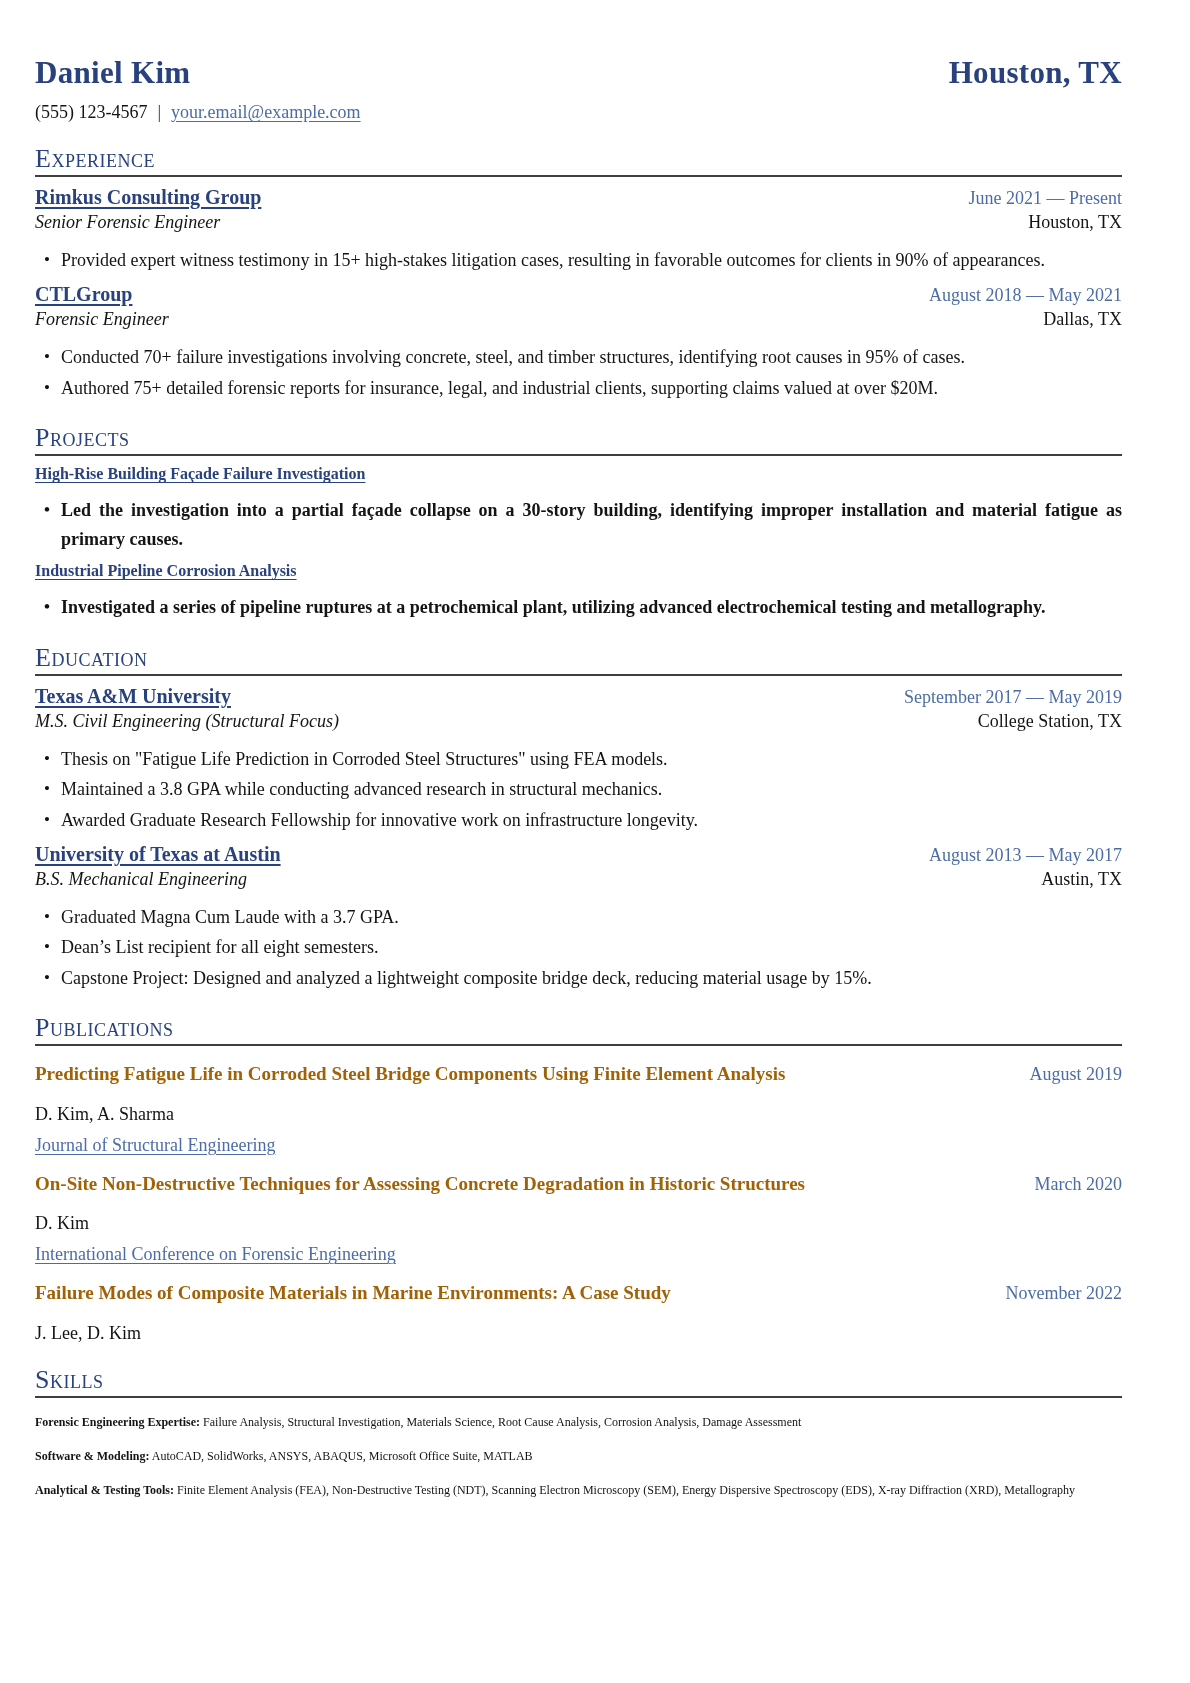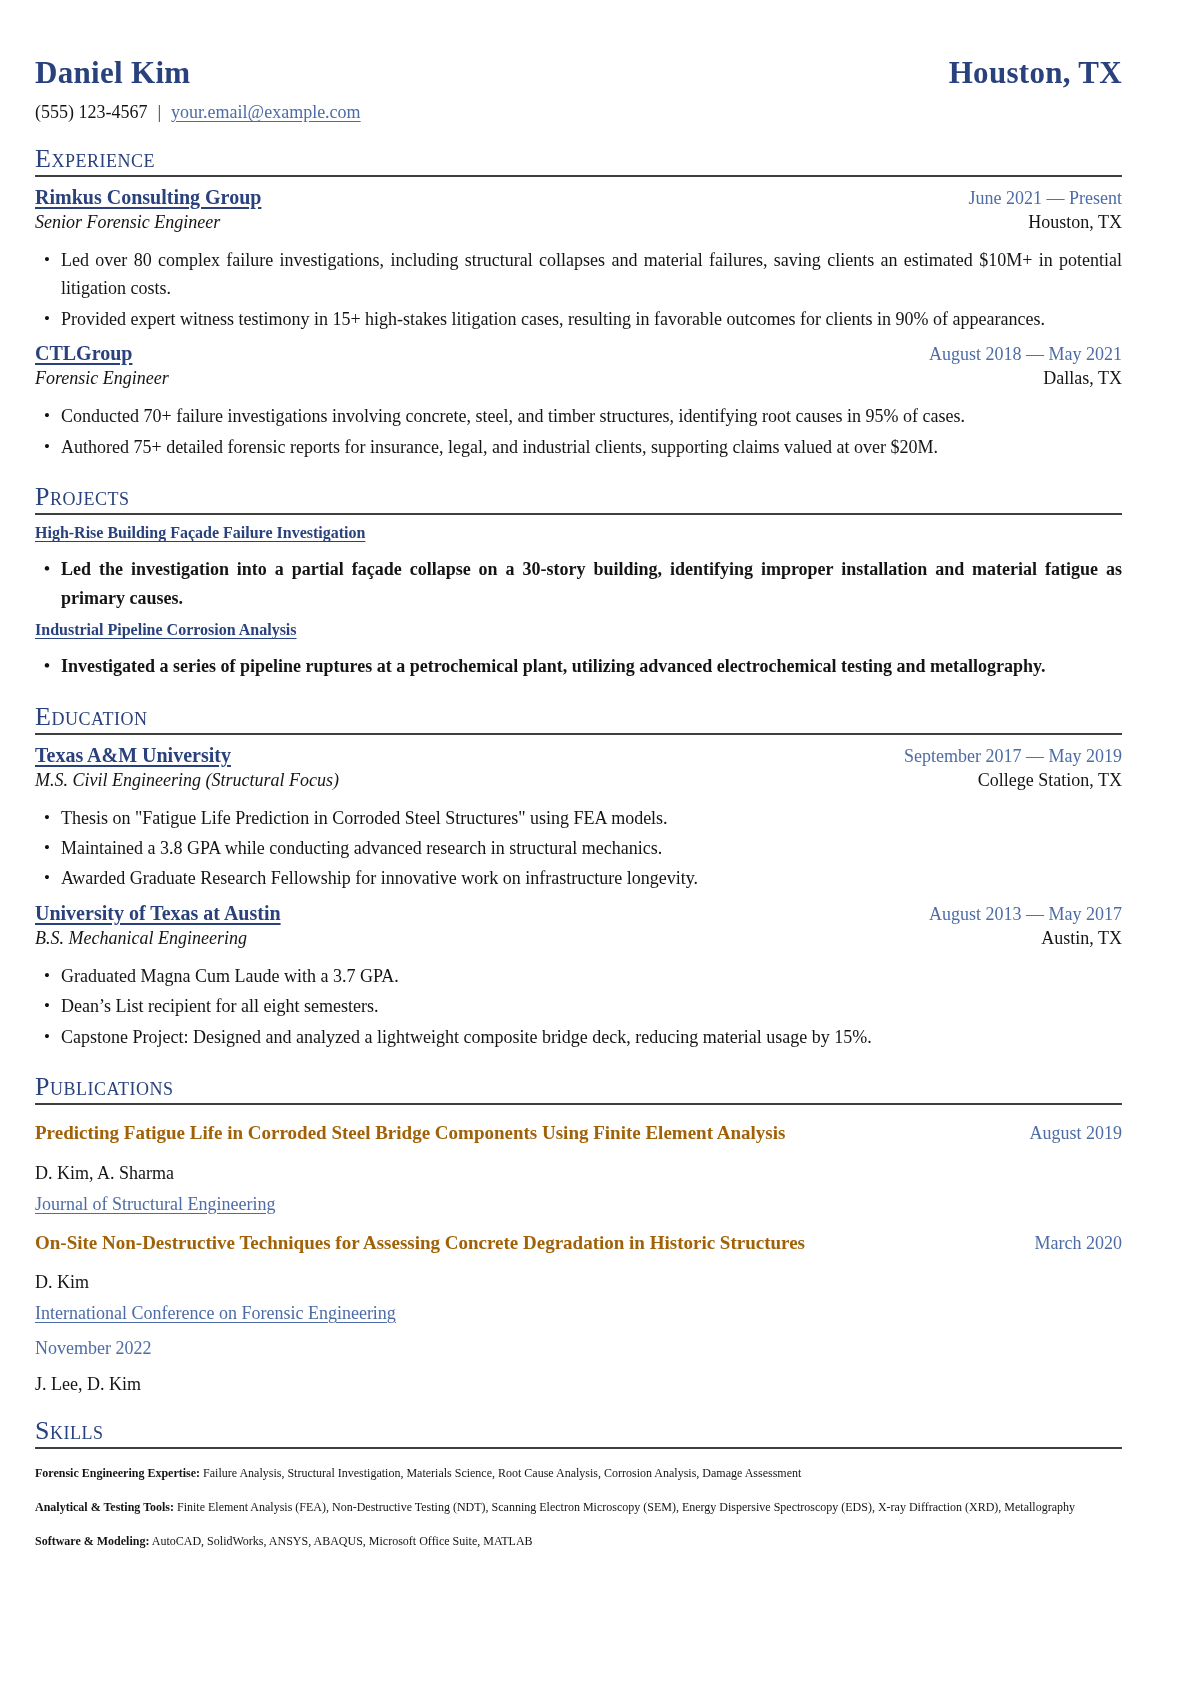--- a/index.html
+++ b/index.html
@@ -84,21 +84,20 @@
     <div class="entry">
       <div class="entry-row">
         <a class="org-link">Rimkus Consulting Group</a>
         <span class="dates">June 2021 — Present</span>
       </div>
       <div class="sub-row">
         <span class="role">Senior Forensic Engineer</span>
         <span class="place">Houston, TX</span>
       </div>
       <ul class="bullets">
-        <li>Led over 80 complex failure investigations, including structural collapses and material failures, saving clients an estimated $10M+ in potential litigation costs.</li>
         <li>Provided expert witness testimony in 15+ high-stakes litigation cases, resulting in favorable outcomes for clients in 90% of appearances.</li>
       </ul>
     </div>
 
     <div class="entry">
       <div class="entry-row">
         <a class="org-link">CTLGroup</a>
         <span class="dates">August 2018 — May 2021</span>
       </div>
       <div class="sub-row">
@@ -182,36 +181,37 @@
       <div class="pub-title-row">
         <span class="pub-title">On-Site Non-Destructive Techniques for Assessing Concrete Degradation in Historic Structures</span>
         <span class="dates">March 2020</span>
       </div>
       <div class="pub-authors">D. Kim</div>
       <a class="pub-venue link-light">International Conference on Forensic Engineering</a>
     </div>
 
     <div class="pub">
       <div class="pub-title-row">
+        <span class="pub-title">Failure Modes of Composite Materials in Marine Environments: A Case Study</span>
         <span class="dates">November 2022</span>
       </div>
       <div class="pub-authors">J. Lee, D. Kim</div>
     </div>
   </section>
 
   <section>
     <h2 class="section-title">Skills</h2>
 
     <p class="skill">
       <span class="skill-label">Forensic Engineering Expertise:</span>
       <span>Failure Analysis, Structural Investigation, Materials Science, Root Cause Analysis, Corrosion Analysis, Damage Assessment</span>
     </p>
     <p class="skill">
+      <span class="skill-label">Software &amp; Modeling:</span>
+      <span>AutoCAD, SolidWorks, ANSYS, ABAQUS, Microsoft Office Suite, MATLAB</span>
+    </p>
+    <p class="skill">
       <span class="skill-label">Analytical &amp; Testing Tools:</span>
       <span>Finite Element Analysis (FEA), Non-Destructive Testing (NDT), Scanning Electron Microscopy (SEM), Energy Dispersive Spectroscopy (EDS), X-ray Diffraction (XRD), Metallography</span>
     </p>
-    <p class="skill">
-      <span class="skill-label">Software &amp; Modeling:</span>
-      <span>AutoCAD, SolidWorks, ANSYS, ABAQUS, Microsoft Office Suite, MATLAB</span>
-    </p>
   </section>
 
 </div>
 
 </body></html>

